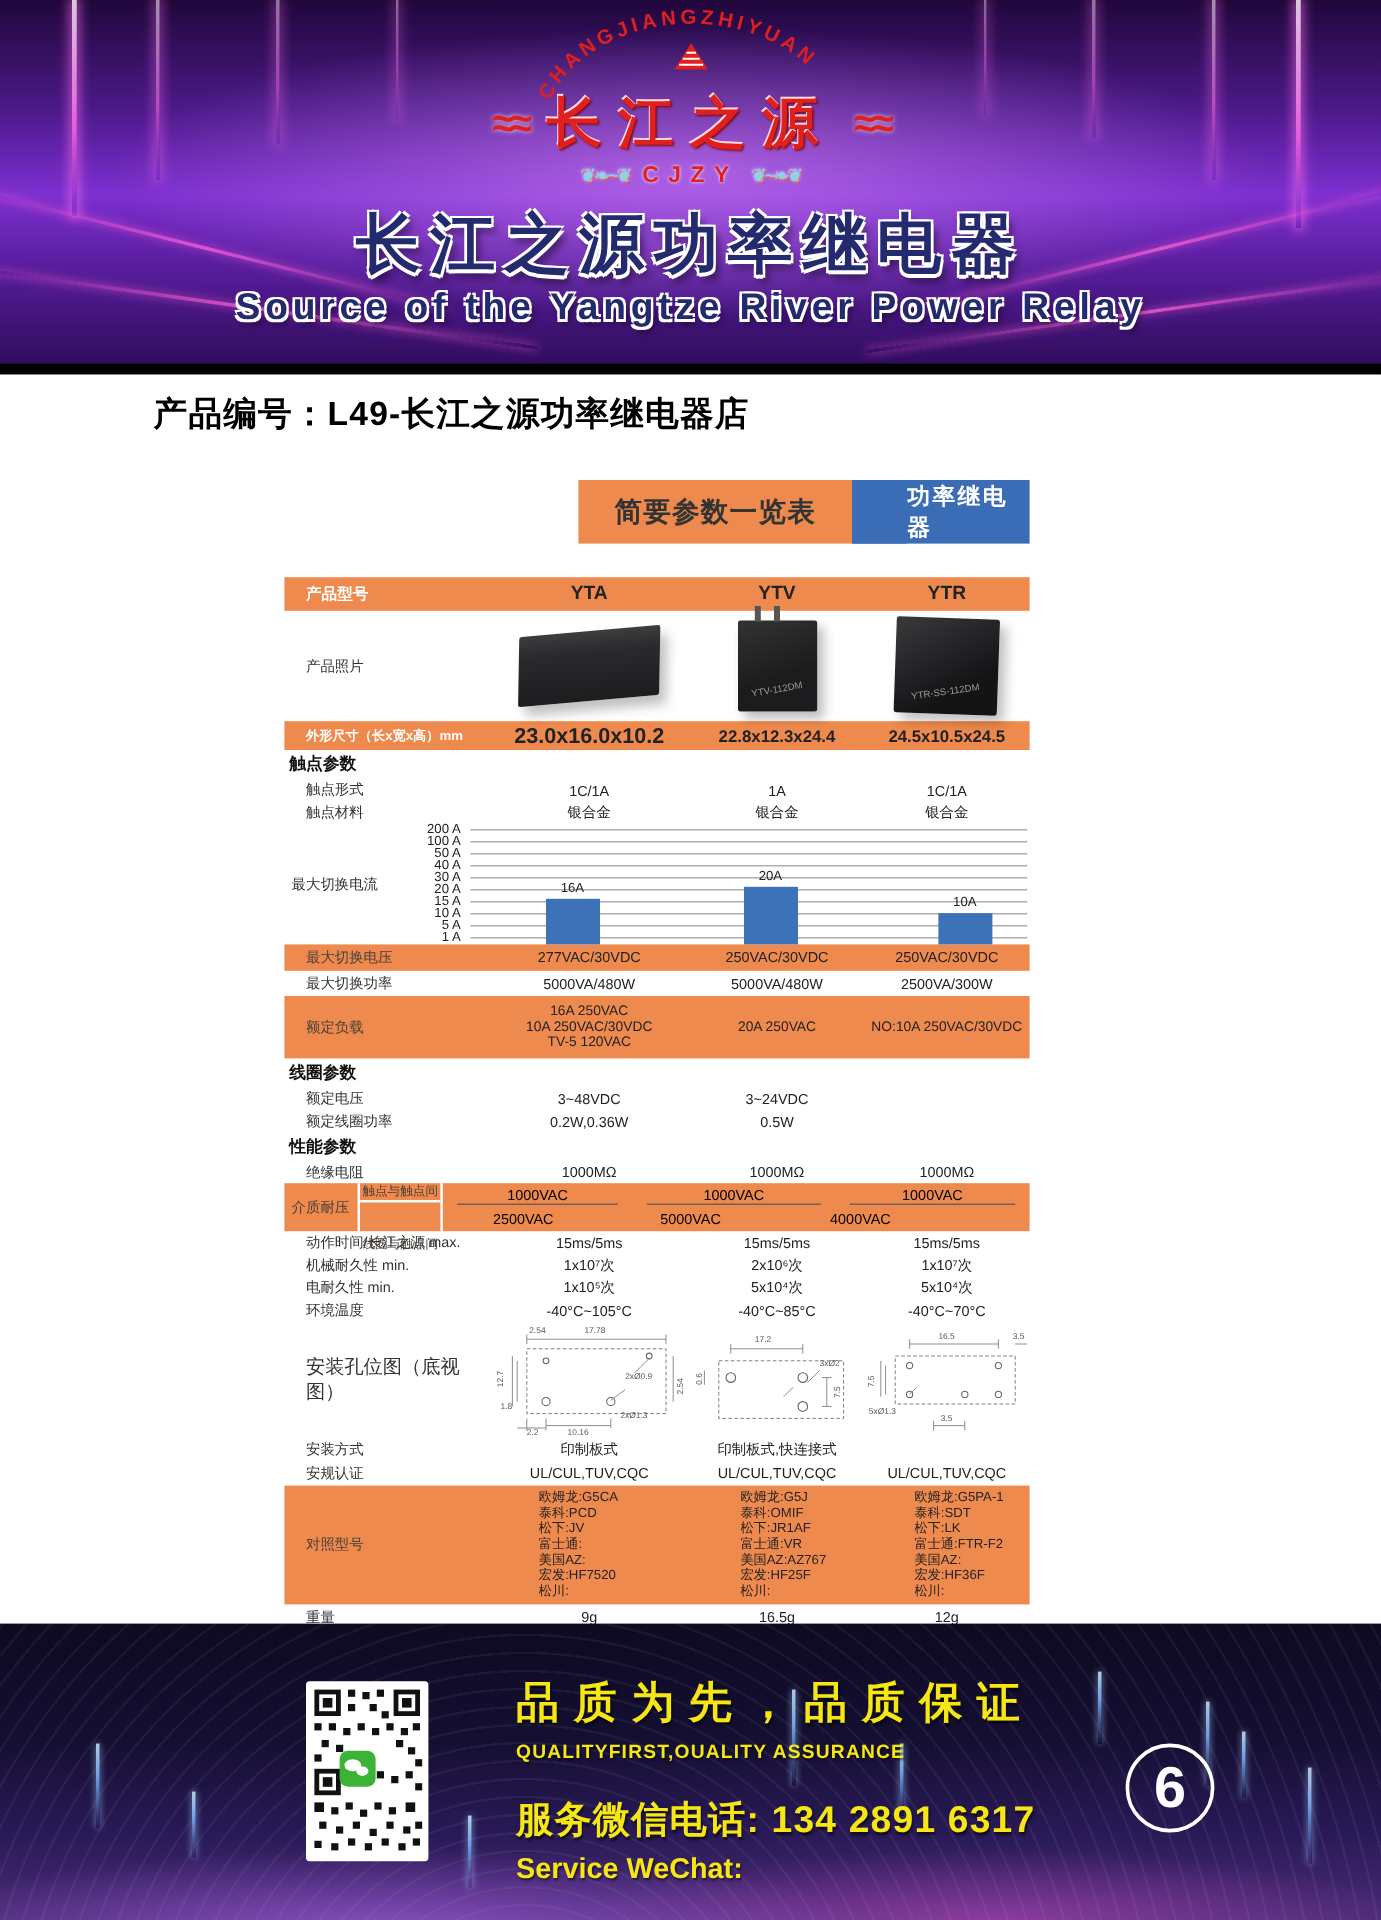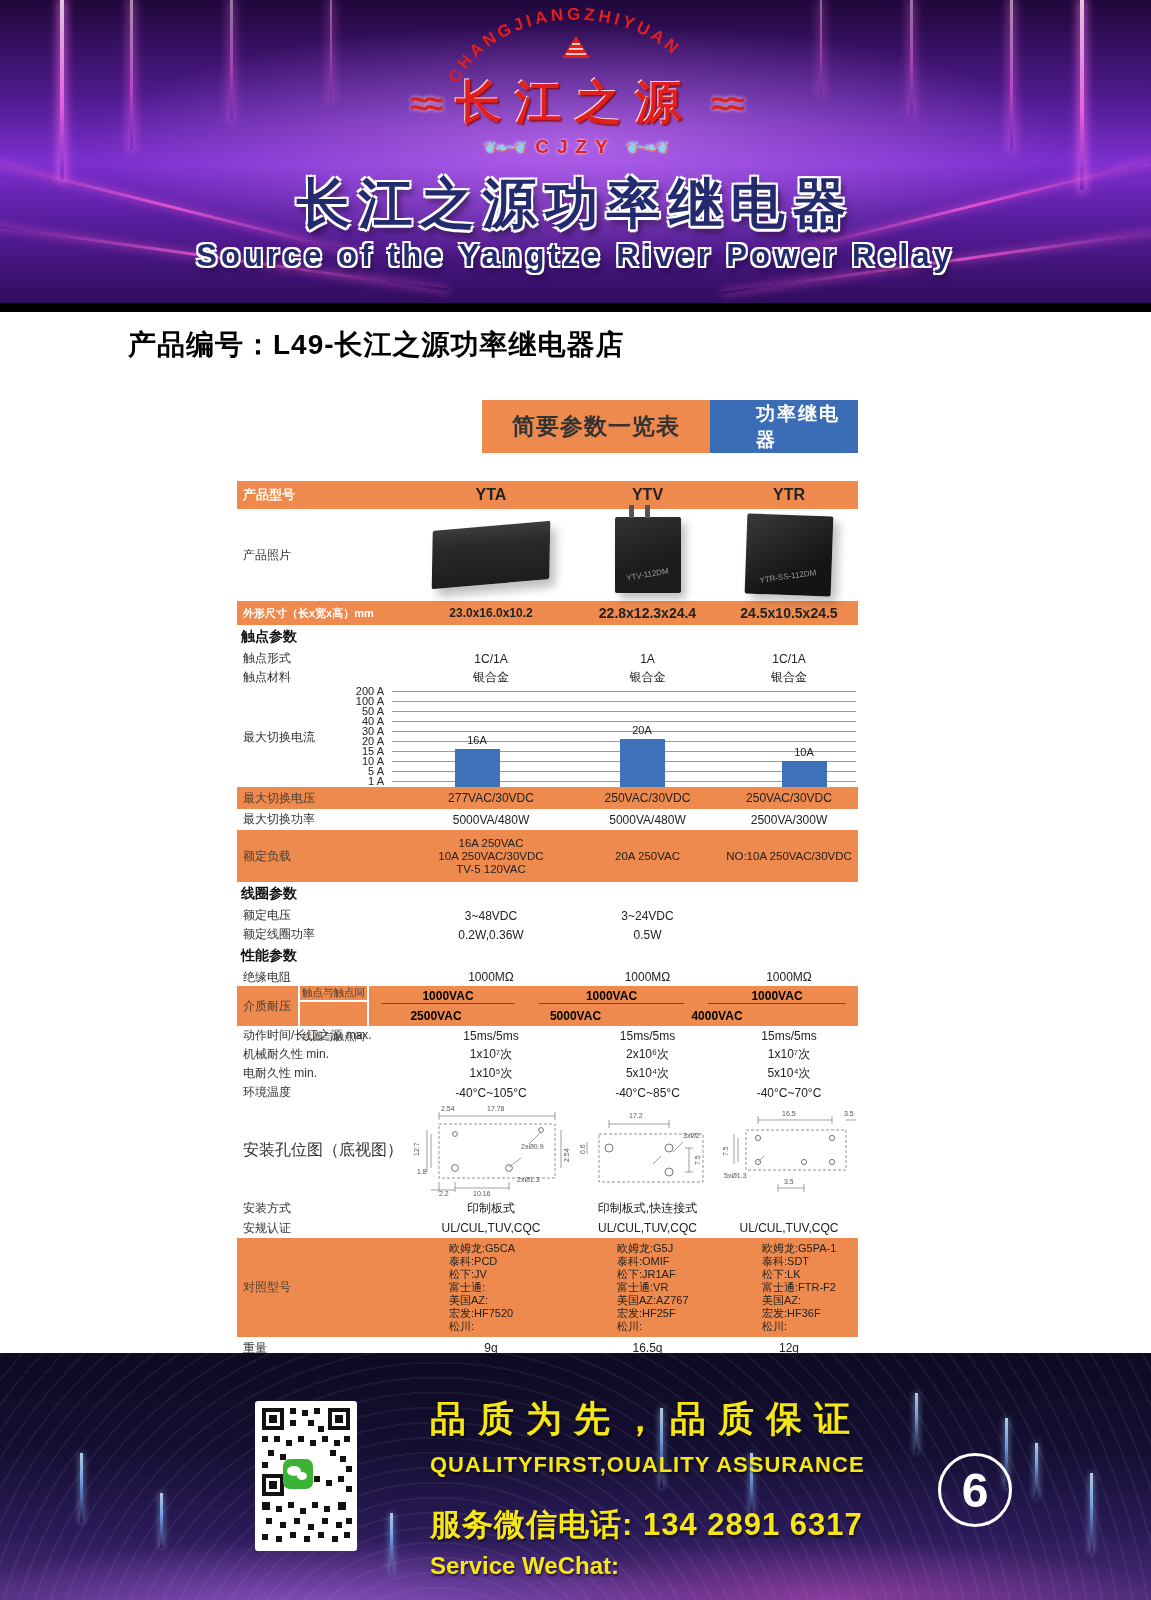--- a/index.html
+++ b/index.html
@@ -34,21 +34,21 @@
     text-shadow:-2px -2px 0 #fff,2px -2px 0 #fff,-2px 2px 0 #fff,2px 2px 0 #fff,0 2px 0 #fff,2px 0 0 #fff;}
 
   
   .sheet{position:absolute;left:237px;top:400px;width:621px;}
   .banner{height:53px;margin-left:245px;display:flex;position:relative;}
   .banner-left{width:228px;background:#ee8a4d;color:#333;font-size:23px;font-weight:bold;display:flex;align-items:center;justify-content:center;letter-spacing:1px;}
   .banner-skew{width:0;height:0;border-top:53px solid #ee8a4d;border-right:46px solid transparent;background:#3a6db6;}
   .banner-right{flex:1;background:#3a6db6;color:#fff;font-size:19px;font-weight:bold;display:flex;align-items:center;justify-content:center;letter-spacing:2px;margin-left:-46px;padding-left:46px;}
   .gap28{height:28px;}
   .srow{display:flex;align-items:center;font-size:12px;color:#222;}
-  .sl{width:170px;padding-left:6px;color:#333;}
+  .sl{width:170px;padding-left:18px;color:#333;}
   .sv{text-align:center;white-space:pre-line;}
   .c1{width:168px;}.c2{width:145px;}.c3{width:138px;}
   .or{background:#ee8a4d;}
   .or .sl{color:#4a4038;}
   .wl .sl{color:#fff;}
   .shead{font-size:14px;font-weight:bold;color:#111;padding-left:4px;display:flex;align-items:center;}
   
   .photo-row{display:flex;align-items:center;height:92px;}
   .photo-cell{display:flex;align-items:center;justify-content:center;height:100%;}
   .relayA{width:118px;height:58px;background:linear-gradient(180deg,#3d3d3f 0%,#2a2a2c 30%,#1d1d1f 100%);transform:rotate(-5deg) skewX(-6deg);box-shadow:6px 8px 10px rgba(0,0,0,.25);border-radius:2px;}
@@ -63,21 +63,21 @@
   .tick{position:absolute;left:-58px;top:-7px;width:50px;text-align:right;font-size:11px;color:#222;}
   .bar{position:absolute;bottom:0;width:45px;background:#3e72b8;}
   .bar-val{position:absolute;top:-15px;left:-8px;width:60px;text-align:center;font-size:11px;color:#222;}
   
   .diel{display:flex;font-size:12px;background:#ee8a4d;height:40px;}
   .diel .dlabel{width:88px;display:flex;align-items:center;padding-left:6px;color:#4a4038;}
   .diel .dsubs{width:104px;display:flex;flex-direction:column;border-left:2px solid #fff;border-right:2px solid #fff;gap:28px;}
   .diel .dsubs div{flex:1;display:flex;align-items:center;justify-content:center;font-size:10.5px;color:#4a4038;border-bottom:2px solid #fff;}
   .diel .dsubs div:last-child{border-bottom:none;}
   .diel .dvals{flex:1;display:flex;flex-direction:column;}
-  .diel .dvrow{flex:1;display:flex;align-items:center;font-weight:bold;}
+  .diel .dvrow{flex:1;display:flex;align-items:center;}
   .diel .dvrow.ul .sv{border-bottom:1px solid #555;margin:0 12px;}
   .diel .dvrow .c1{width:134px;}.diel .dvrow .c2{width:145px;}.diel .dvrow .c3{width:138px;}
   
   .holes-row{display:flex;align-items:center;height:96px;}
   .dg text{font-size:7px;fill:#555;font-family:"Liberation Sans",sans-serif;}
   .dg .ln{stroke:#777;stroke-width:.7;fill:none;}
   .dg .dash{stroke:#777;stroke-width:.8;stroke-dasharray:3 2;fill:none;}
   .dg circle{stroke:#666;stroke-width:.9;fill:#fff;}
   
   .xref{display:flex;background:#ee8a4d;font-size:11px;line-height:13px;padding:4px 0;}
@@ -94,21 +94,21 @@
       radial-gradient(ellipse 50% 40% at 72% 100%, rgba(255,90,230,.35), transparent 60%),
       repeating-radial-gradient(circle at 38% 150%, rgba(255,255,255,.05) 0 2px, transparent 2px 15px),
       linear-gradient(180deg,#0d0a21 0%,#150f33 40%,#2a1a58 72%,#4c2c78 100%);}
   .pillar{position:absolute;width:3px;background:linear-gradient(180deg,#cfeaff,#7fb6ff 40%,rgba(120,150,255,0));box-shadow:0 0 6px rgba(160,210,255,.9);opacity:.85;}
   .qr-box{position:absolute;left:255px;top:48px;width:102px;height:150px;background:#fff;border-radius:3px;display:flex;align-items:center;justify-content:center;}
   .wechat-badge{position:absolute;left:28px;top:58px;width:30px;height:30px;background:#3bb335;border-radius:7px;display:flex;align-items:center;justify-content:center;}
   .wechat-badge::before{content:"";width:14px;height:10px;background:#fff;border-radius:50%;position:absolute;left:4px;top:7px;}
   .wechat-badge::after{content:"";width:10px;height:8px;background:#fff;border-radius:50%;position:absolute;left:14px;top:13px;}
   .f-slogans{position:absolute;left:430px;top:42px;}
   .f-cn{color:#f5e614;font-size:36px;font-weight:bold;letter-spacing:12px;text-shadow:1px 2px 2px rgba(0,0,0,.6);}
-  .f-en{color:#f5e614;font-size:22px;font-weight:bold;letter-spacing:1px;margin-top:8px;text-shadow:1px 2px 2px rgba(0,0,0,.6);}
+  .f-en{color:#f5e614;font-size:16px;font-weight:bold;letter-spacing:1px;margin-top:8px;text-shadow:1px 2px 2px rgba(0,0,0,.6);}
   .f-phone{color:#f5e614;font-size:31px;font-weight:bold;letter-spacing:1px;margin-top:26px;text-shadow:1px 2px 2px rgba(0,0,0,.6);}
   .f-wechat{color:#f5e614;font-size:24px;font-weight:bold;margin-top:6px;text-shadow:1px 2px 2px rgba(0,0,0,.6);}
   .page-badge{position:absolute;left:938px;top:100px;width:74px;height:74px;border:3px solid #fff;border-radius:50%;display:flex;align-items:center;justify-content:center;color:#fff;font-size:48px;font-weight:bold;}
 </style>
 </head>
 <body>
 
 <div class="hero">
   <div class="beam" style="left:60px;top:0;width:4px;height:180px;"></div>
   <div class="beam" style="left:130px;top:0;width:3px;height:150px;opacity:.6;"></div>
@@ -183,21 +183,21 @@
     </div>
     <div class="photo-cell c3">
       <div class="relayC">
           <span class="mark">YTR-SS-112DM</span>
         </div>
     </div>
   </div>
 
   <div class="srow or wl" style="height:24px;font-weight:bold;">
     <div class="sl" style="font-size:11px;">外形尺寸（长x宽x高）mm</div>
-    <div class="sv c1" style="font-size:12px;">23.0x16.0x10.2</div>
+    <div class="sv c1" style="font-size:18px;">23.0x16.0x10.2</div>
     <div class="sv c2" style="font-size:14px;">22.8x12.3x24.4</div>
     <div class="sv c3" style="font-size:14px;">24.5x10.5x24.5</div>
   </div>
 
   <div class="shead" style="height:24px;">触点参数</div>
 
   <div class="srow" style="height:19px;">
     <div class="sl">触点形式</div>
     <div class="sv c1">1C/1A</div>
     <div class="sv c2">1A</div>

